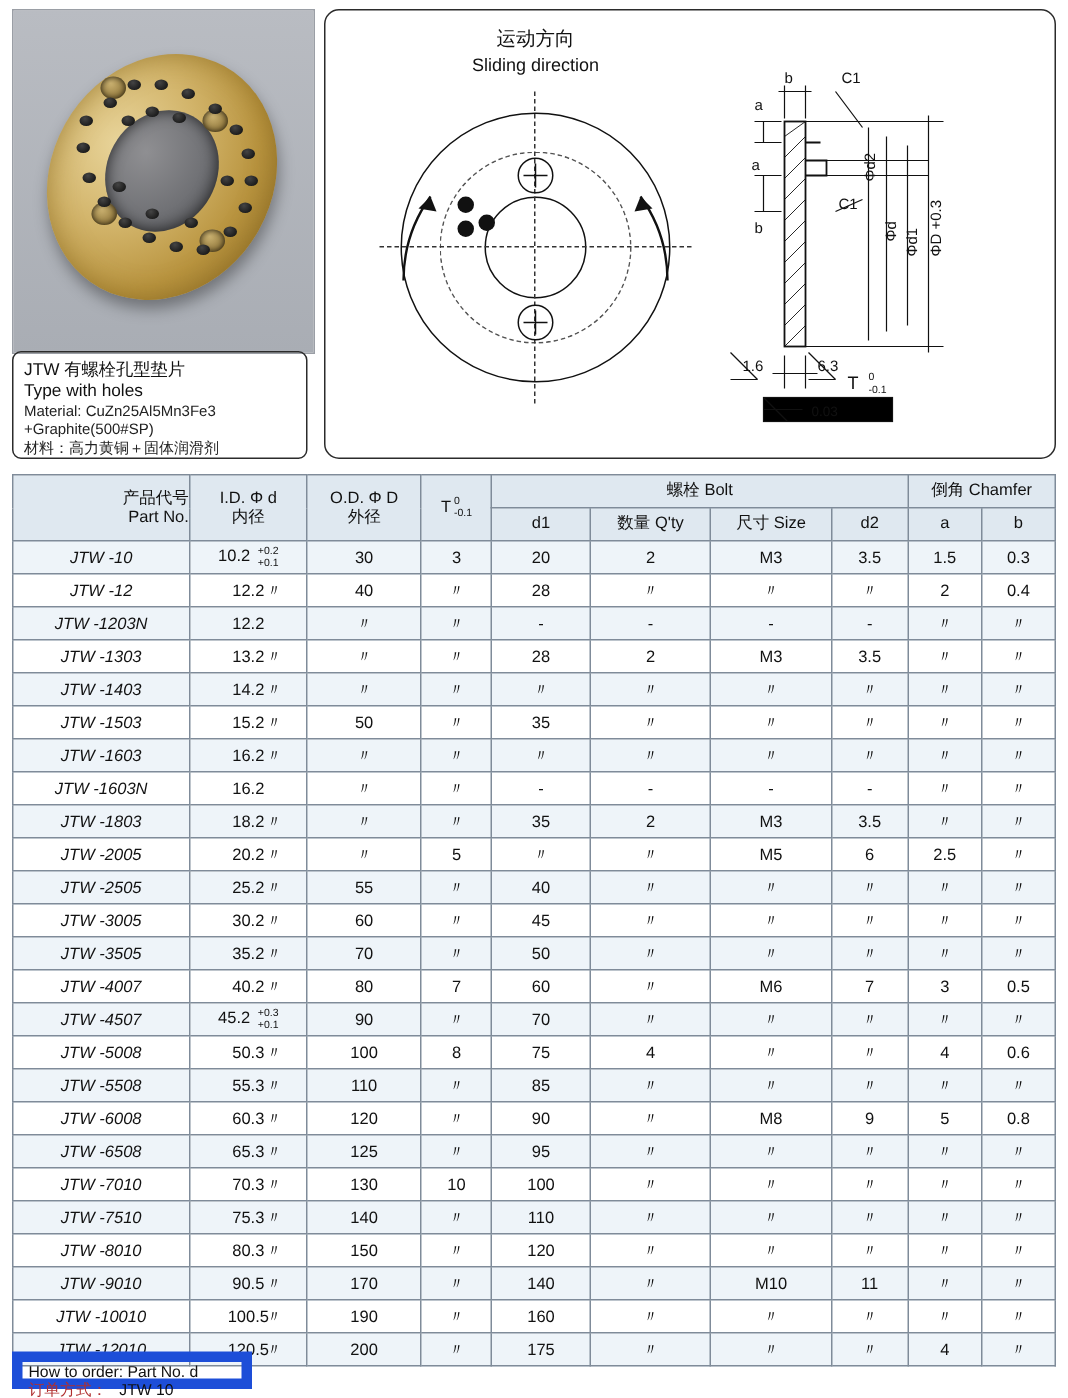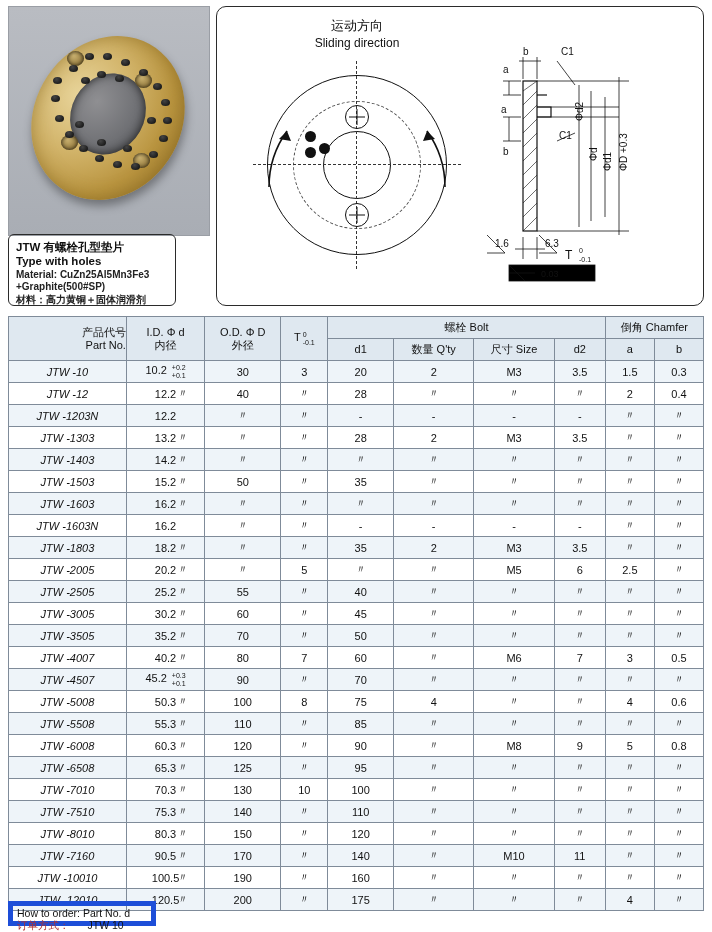--- a/index.html
+++ b/index.html
@@ -41,25 +41,24 @@
     transform:rotate(-12deg) skewY(-8deg);
     box-shadow:inset 0 0 10px rgba(0,0,0,.7);
   }
   .dot{position:absolute;width:9px;height:7px;border-radius:50%;
     background:radial-gradient(circle at 40% 30%,#444,#0b0b0b);}
   .bolt{position:absolute;width:17px;height:15px;border-radius:50%;
     background:radial-gradient(circle at 40% 30%,#cbb271,#7c6228);
     box-shadow:inset 0 0 4px rgba(0,0,0,.8);}
 
   .caption-box{
-    position:absolute;left:8px;top:234px;width:168px;height:72px;
+    position:absolute;left:8px;top:234px;width:197px;height:72px;
     border:1px solid #2b2b2b;border-radius:6px;
     padding:5px 7px;box-sizing:border-box;
     line-height:1.25;
-    font-weight:bold;
   }
   .caption-box .l1{font-size:11.5px;}
   .caption-box .l2{font-size:11.5px;}
   .caption-box .l3,.caption-box .l4,.caption-box .l5{font-size:10px;color:#222;}
 
   .draw-box{
     position:absolute;left:216px;top:6px;width:488px;height:300px;
     border:1px solid #2b2b2b;border-radius:10px;
     box-sizing:border-box;
     background:#fff;
@@ -103,29 +102,29 @@
   table.spec th{background:#dfe8f0;font-weight:normal;font-size:11px;line-height:1.15;}
   table.spec tbody tr:nth-child(odd) td{background:#eef4f9;}
   table.spec tbody tr:nth-child(even) td{background:#ffffff;}
   td.part{text-align:left;padding-left:18px;font-style:italic;}
   .tol{display:inline-block;font-size:7px;line-height:1.05;vertical-align:middle;text-align:left;margin-left:2px;}
   .idcell{position:relative;}
   .idcell .q{position:absolute;right:16px;top:3px;}
 
   
   .order{
-    position:absolute;left:8px;top:901px;width:148px;height:25px;
-    border:5px solid #1d4ed8;
+    position:absolute;left:8px;top:901px;width:160px;height:25px;
+    border:7px solid #1d4ed8;
     box-sizing:border-box;
     font-size:10.5px;
     padding:1px 4px;
     line-height:1.15;
   }
   .order .r2{color:#b03030;}
-  .order .r2 .jtw{color:#111;margin-left:18px;}
+  .order .r2 .jtw{color:#111;margin-left:8px;}
 </style>
 </head>
 <body>
 
 <div class="page">
 
   <div class="top">
 
     <div class="photo-box">
       <div class="ring">
@@ -563,21 +562,21 @@
           <td>150</td>
           <td>〃</td>
           <td>120</td>
           <td>〃</td>
           <td>〃</td>
           <td>〃</td>
           <td>〃</td>
           <td>〃</td>
         </tr>
         <tr>
-          <td class="part">JTW -7160</td>
+          <td class="part">JTW -9010</td>
           <td class="idcell">90.5<span class="q">〃</span></td>
           <td>170</td>
           <td>〃</td>
           <td>140</td>
           <td>〃</td>
           <td>M10</td>
           <td>11</td>
           <td>〃</td>
           <td>〃</td>
         </tr>

